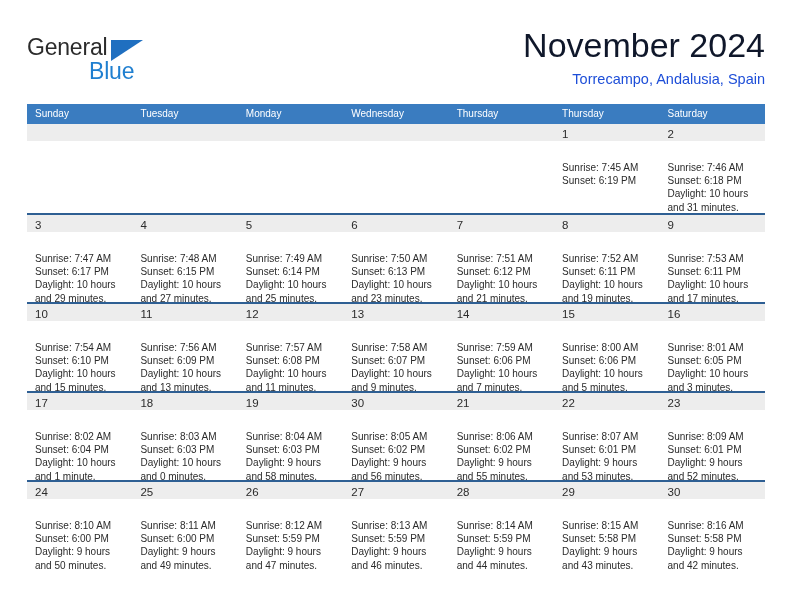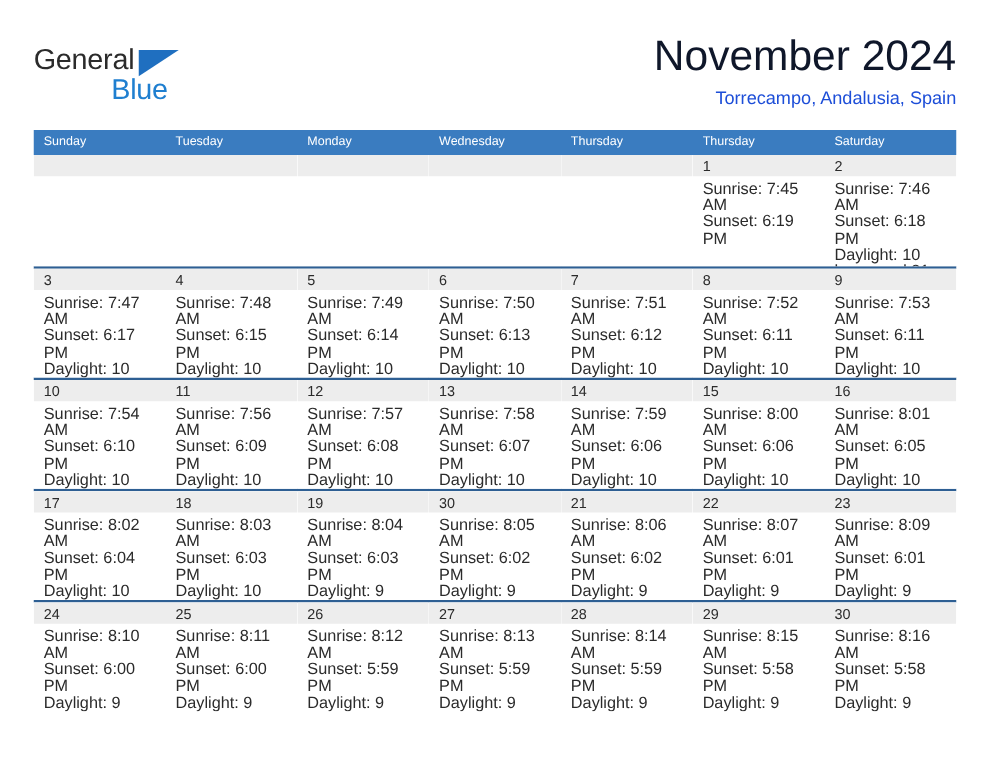--- a/index.html
+++ b/index.html
@@ -126,22 +126,22 @@
     background: #ededed;
     padding-left: 8px;
     box-sizing: border-box;
   }
   .day-number {
     font-size: 11.5px;
     line-height: 17px;
     color: #2b2b2b;
   }
   .day-info {
-    padding: 3px 6px 0 8px;
-    font-size: 13px;
+    padding: 20px 6px 0 8px;
+    font-size: 10px;
     line-height: 13.2px;
     color: #2b2b2b;
   }
   .day-info div {
     white-space: normal;
   }
 </style>
 </head>
 <body>
 

